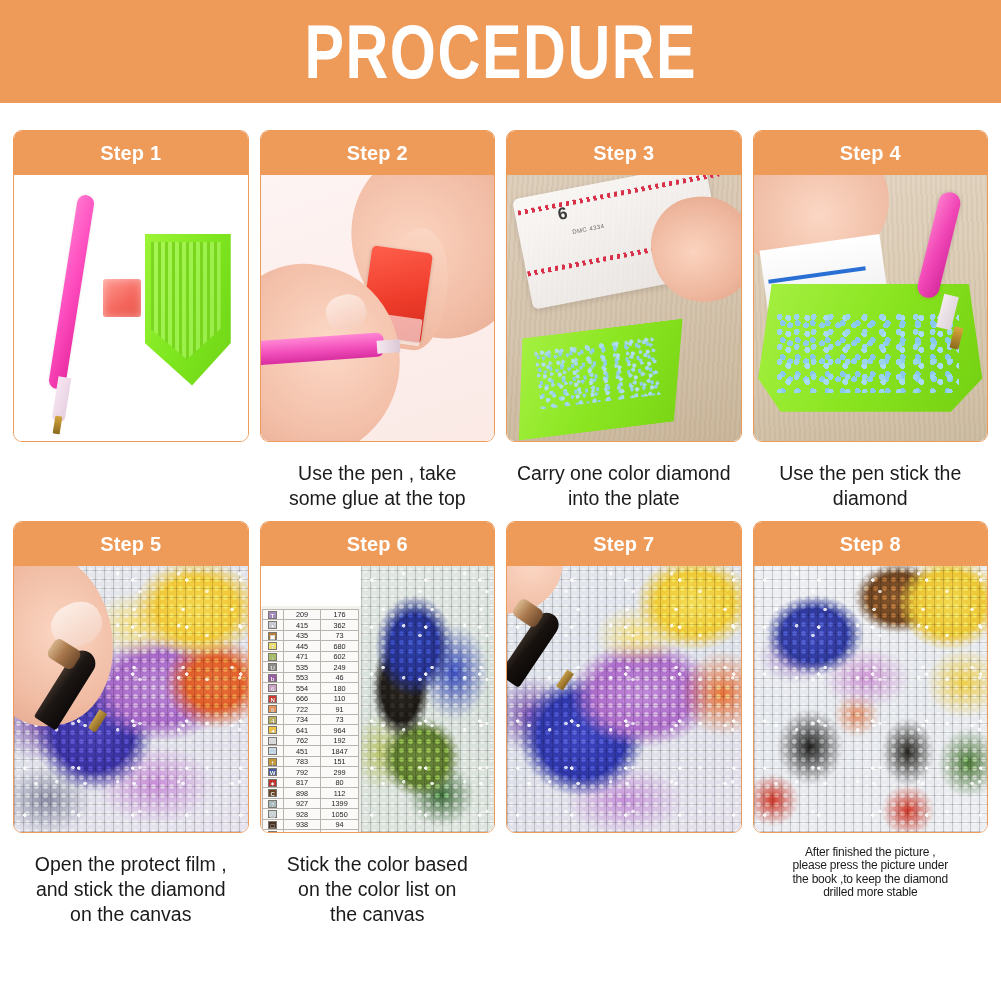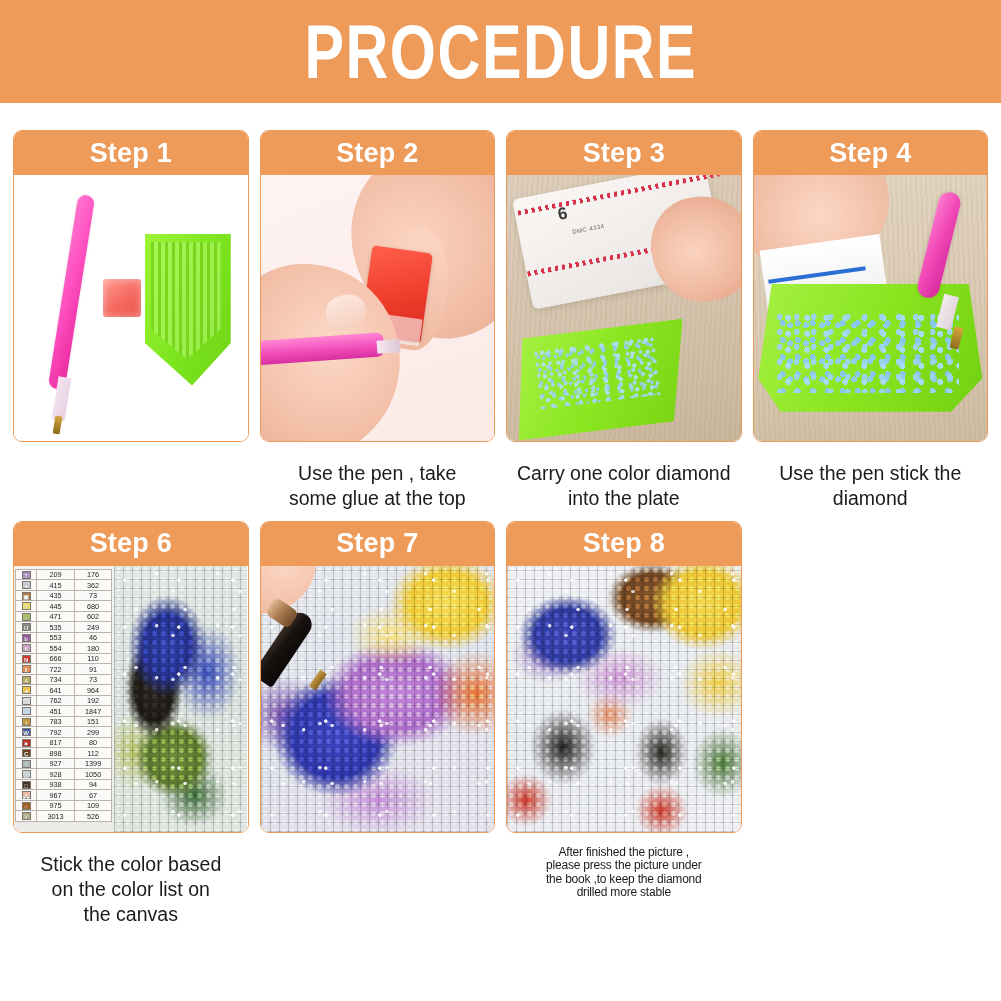--- a/index.html
+++ b/index.html
@@ -63,21 +63,21 @@
     background: #ee9a59;
     height: 44px;
     display: flex;
     align-items: center;
     justify-content: center;
     border-top-left-radius: 7px;
     border-top-right-radius: 7px;
   }
   .card-header span {
     color: #ffffff;
-    font-size: 27px;
+    font-size: 20px;
     font-weight: bold;
     letter-spacing: 0.2px;
     line-height: 1;
   }
 
   .photo {
     width: 100%;
     height: 266px;
     position: relative;
     overflow: hidden;
@@ -404,20 +404,21 @@
     border-radius: 0 0 2px 2px;
   }
 
   
   .s6-wrap { position: absolute; inset: 0; display: flex; background: #ffffff; }
   .s6-chart {
     width: 43%;
     background: linear-gradient(180deg,#f4f2ef,#eceae6);
     padding: 3px 2px 0 1px;
     position: relative;
+    margin-top: 40px;
   }
   .s6-table {
     width: 100%;
     border-collapse: collapse;
     table-layout: fixed;
   }
   .s6-table td {
     border: 0.7px solid #b9b4ad;
     height: 10.5px;
     font-size: 7.3px;
@@ -598,20 +599,39 @@
         <div class="s4-pen-tip"></div>
         <div class="s4-pen-metal"></div>
       </div>
     </div>
     <div class="caption">Use the pen stick the<br>diamond</div>
   </div>
 </div>
 
 <div class="grid row2">
 
+  <div class="cell">
+    <div class="card">
+      <div class="card-header">
+        <span>Step 5</span>
+      </div>
+      <div class="photo">
+        <div class="s5-art"></div>
+        <div class="dp-dots"></div>
+        <div class="dp-grid"></div>
+        <div class="dp-spark"></div>
+        <div class="s5-hand"></div>
+        <div class="s5-nail"></div>
+        <div class="s5-pen"></div>
+        <div class="s5-pen-band"></div>
+        <div class="s5-pen-tip"></div>
+      </div>
+    </div>
+    <div class="caption">Open the protect film ,<br>and stick the diamond<br>on the canvas</div>
+  </div>
 
   <div class="cell">
     <div class="card">
       <div class="card-header">
         <span>Step 6</span>
       </div>
       <div class="photo">
         <div class="s6-wrap">
           <div class="s6-chart">
             <table class="s6-table">

